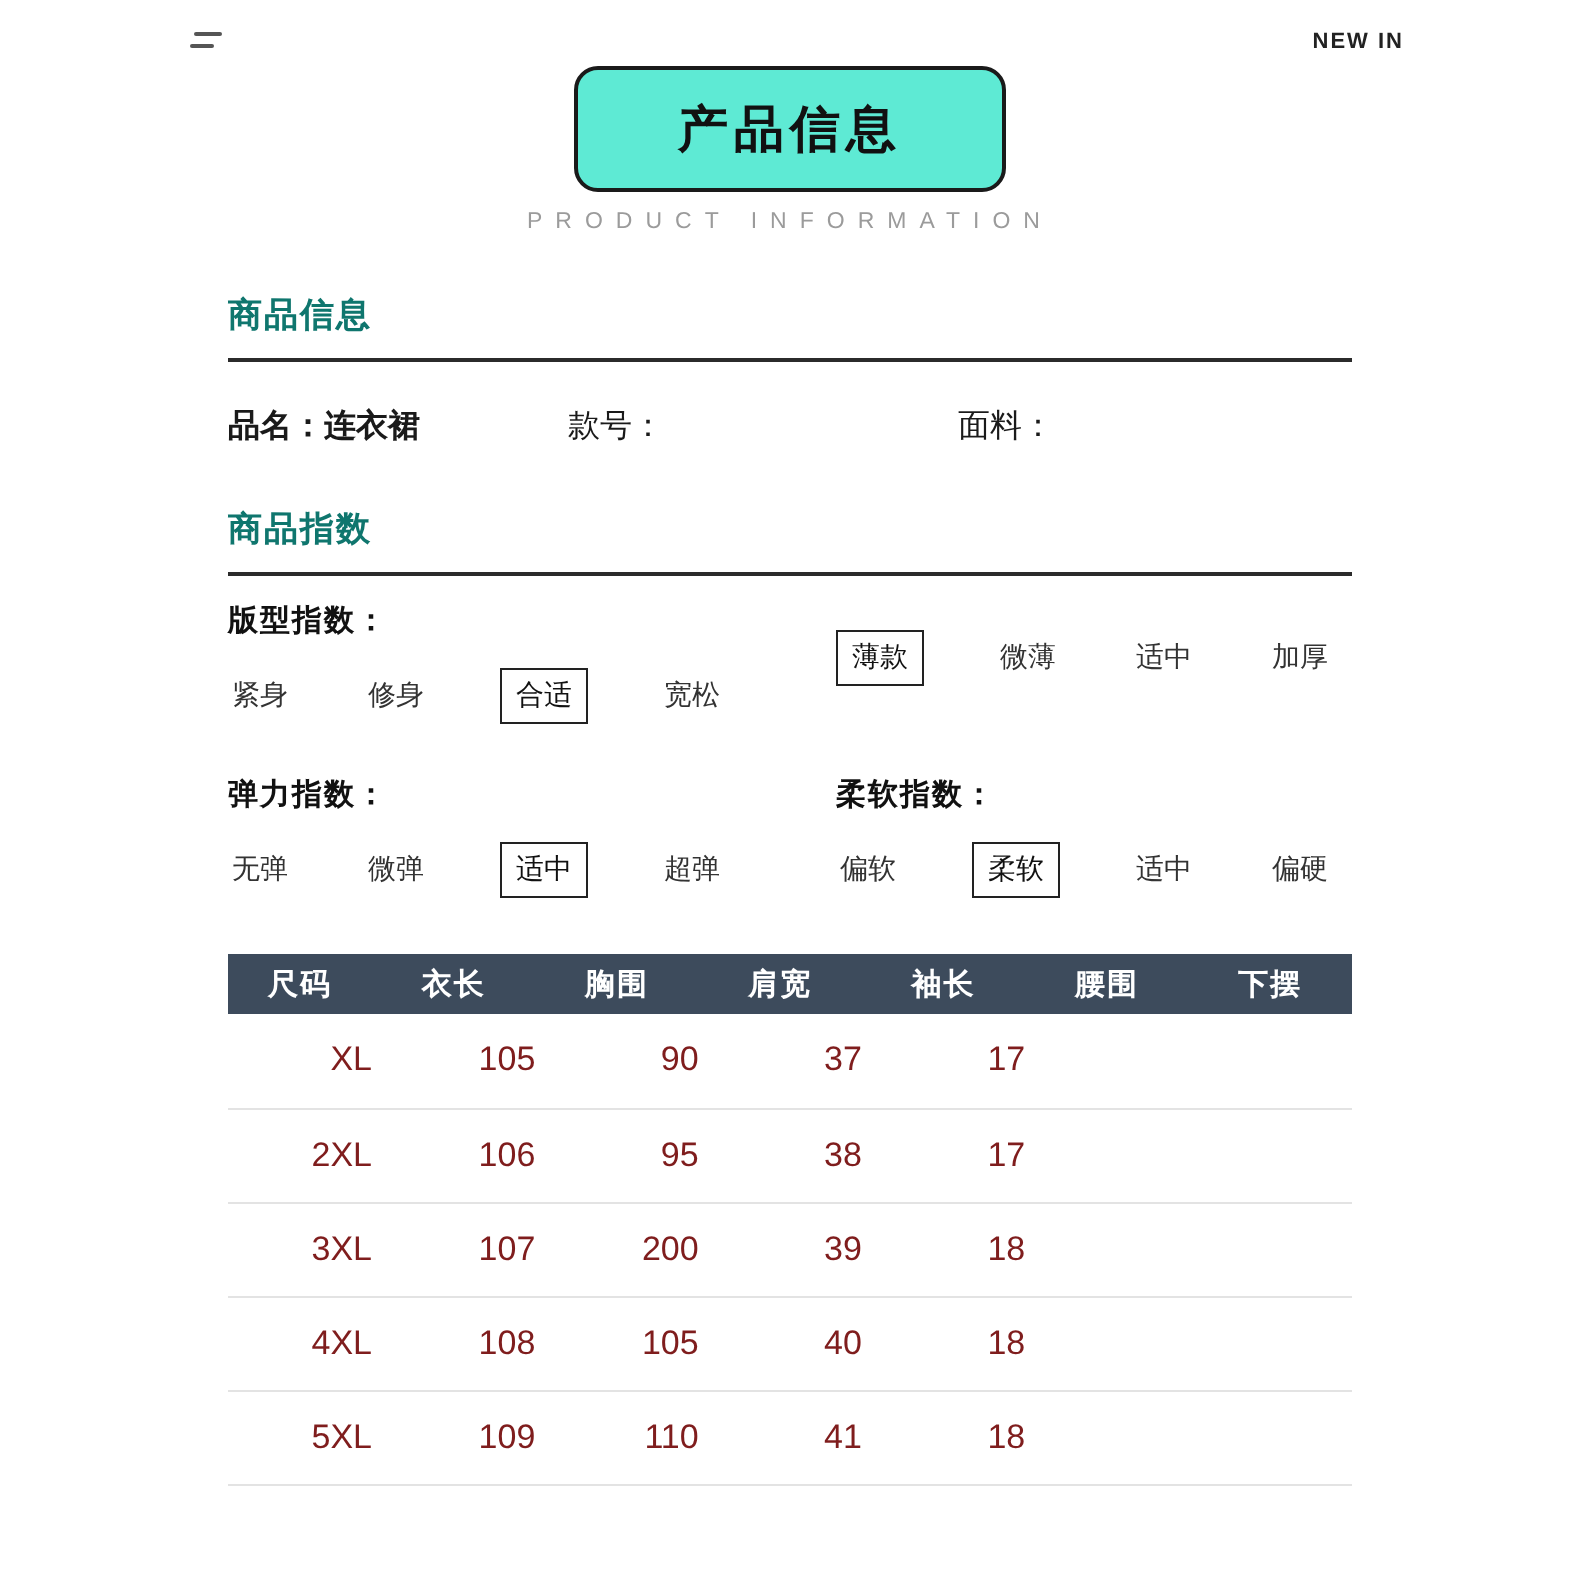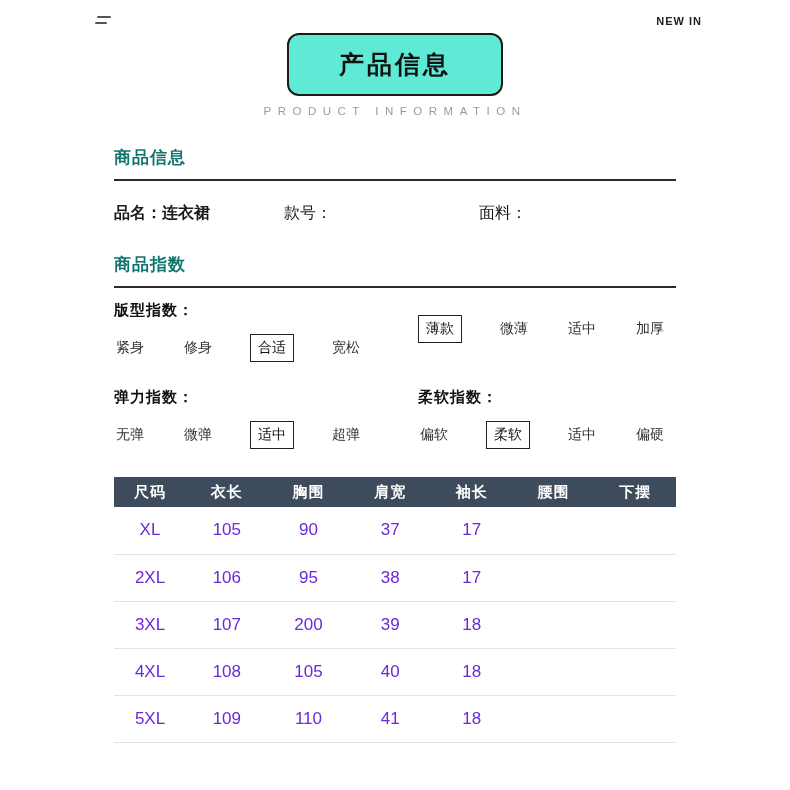--- a/index.html
+++ b/index.html
@@ -71,23 +71,23 @@
     background: #3d4b5c;
     color: #ffffff;
     font-size: 15px;
     font-weight: bold;
     height: 30px;
     text-align: center;
     letter-spacing: 1px;
     margin-top: 28px;
   }
   .size-table tbody td {
-    text-align: center;
+    text-align: right;
     font-size: 17px;
-    color: #6d28d9;
+    color: #7f1d1d;
     height: 47px;
     border-bottom: 1px solid #e3e3e3;
     background: #fff;
   }
 </style>
 </head>
 <body>
 
 <div class="page">
 

